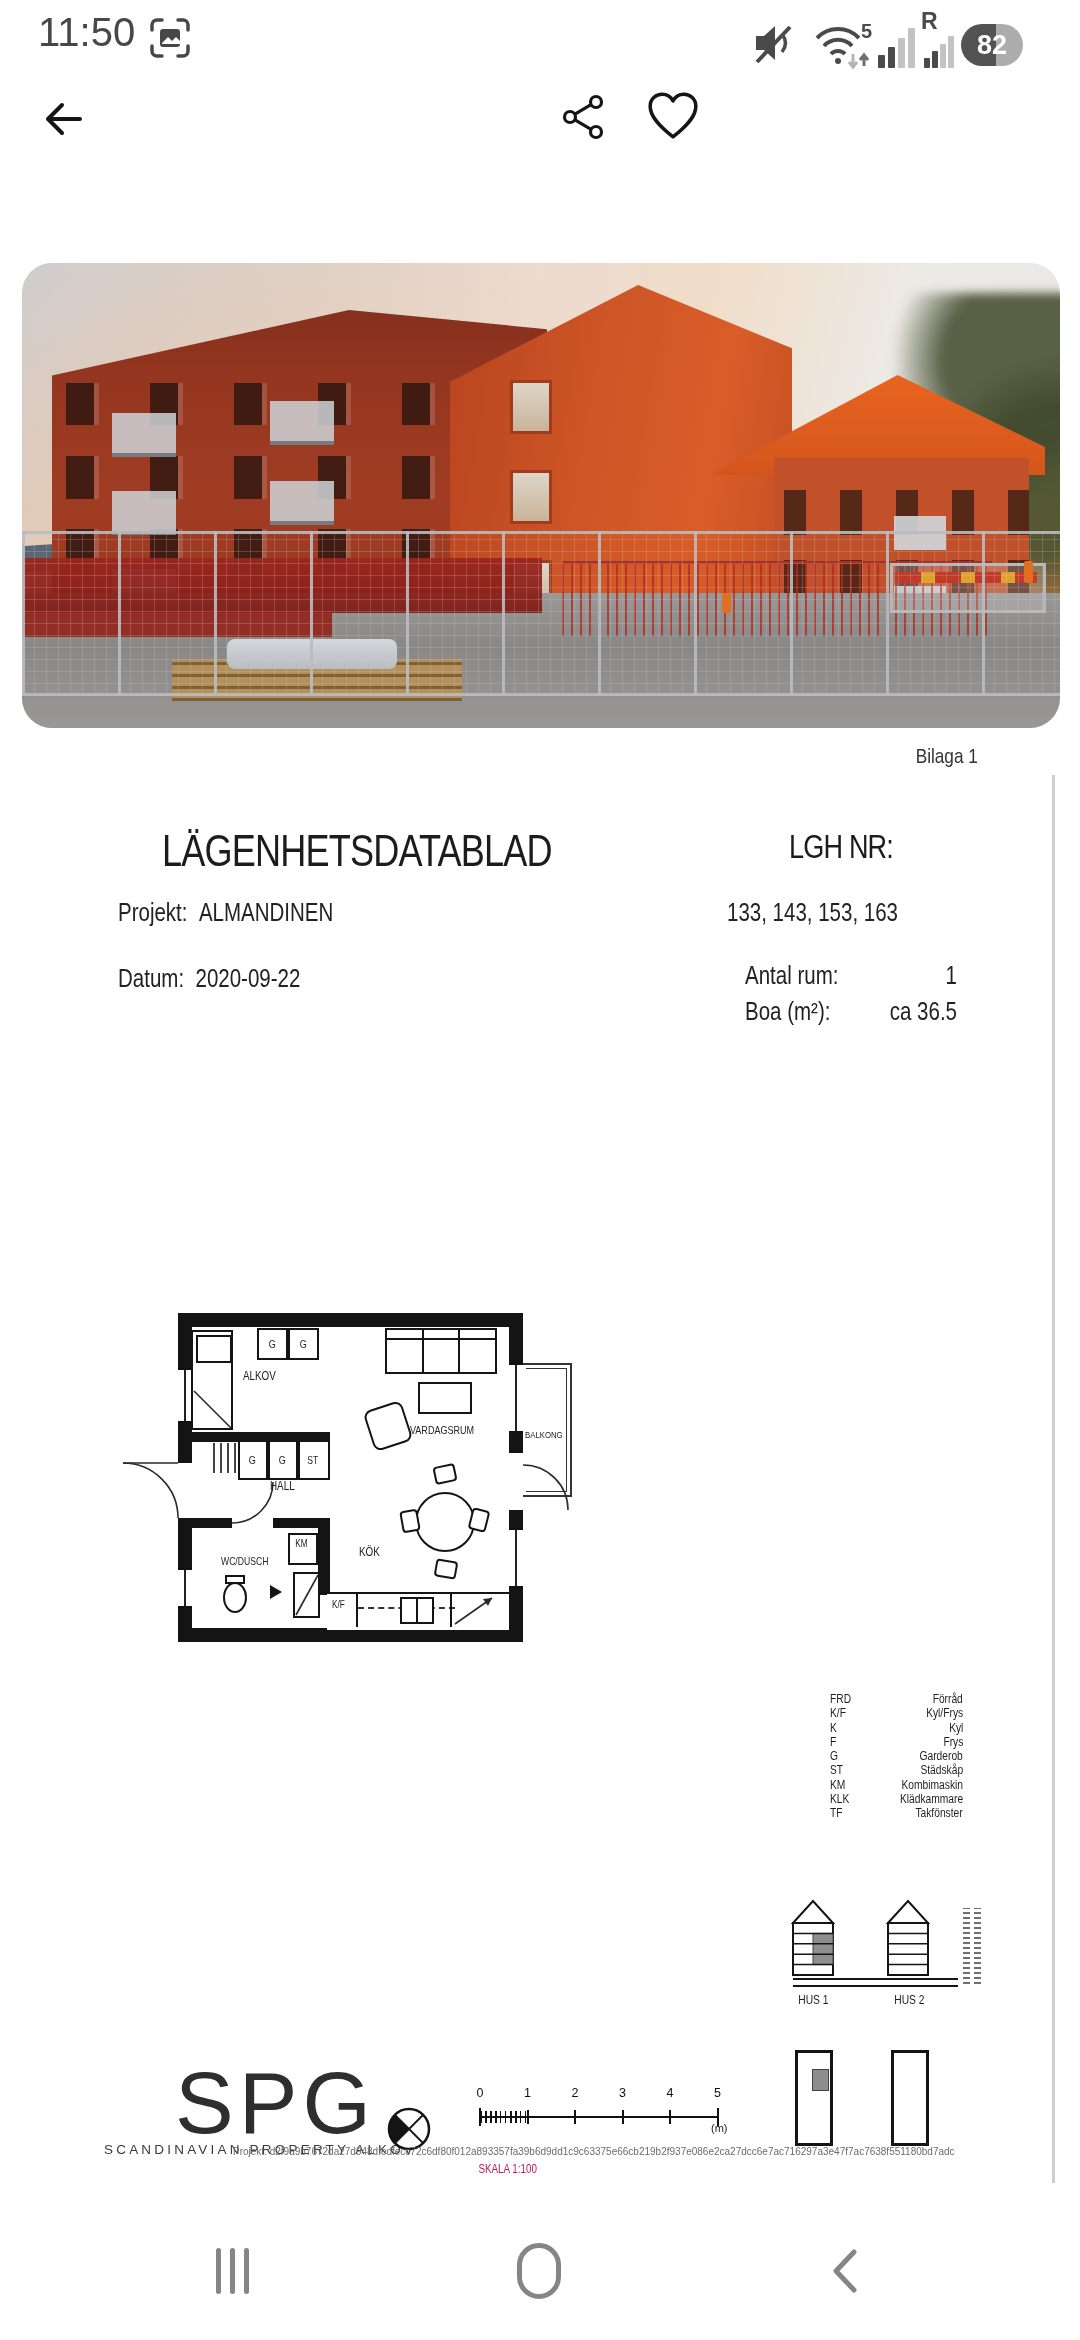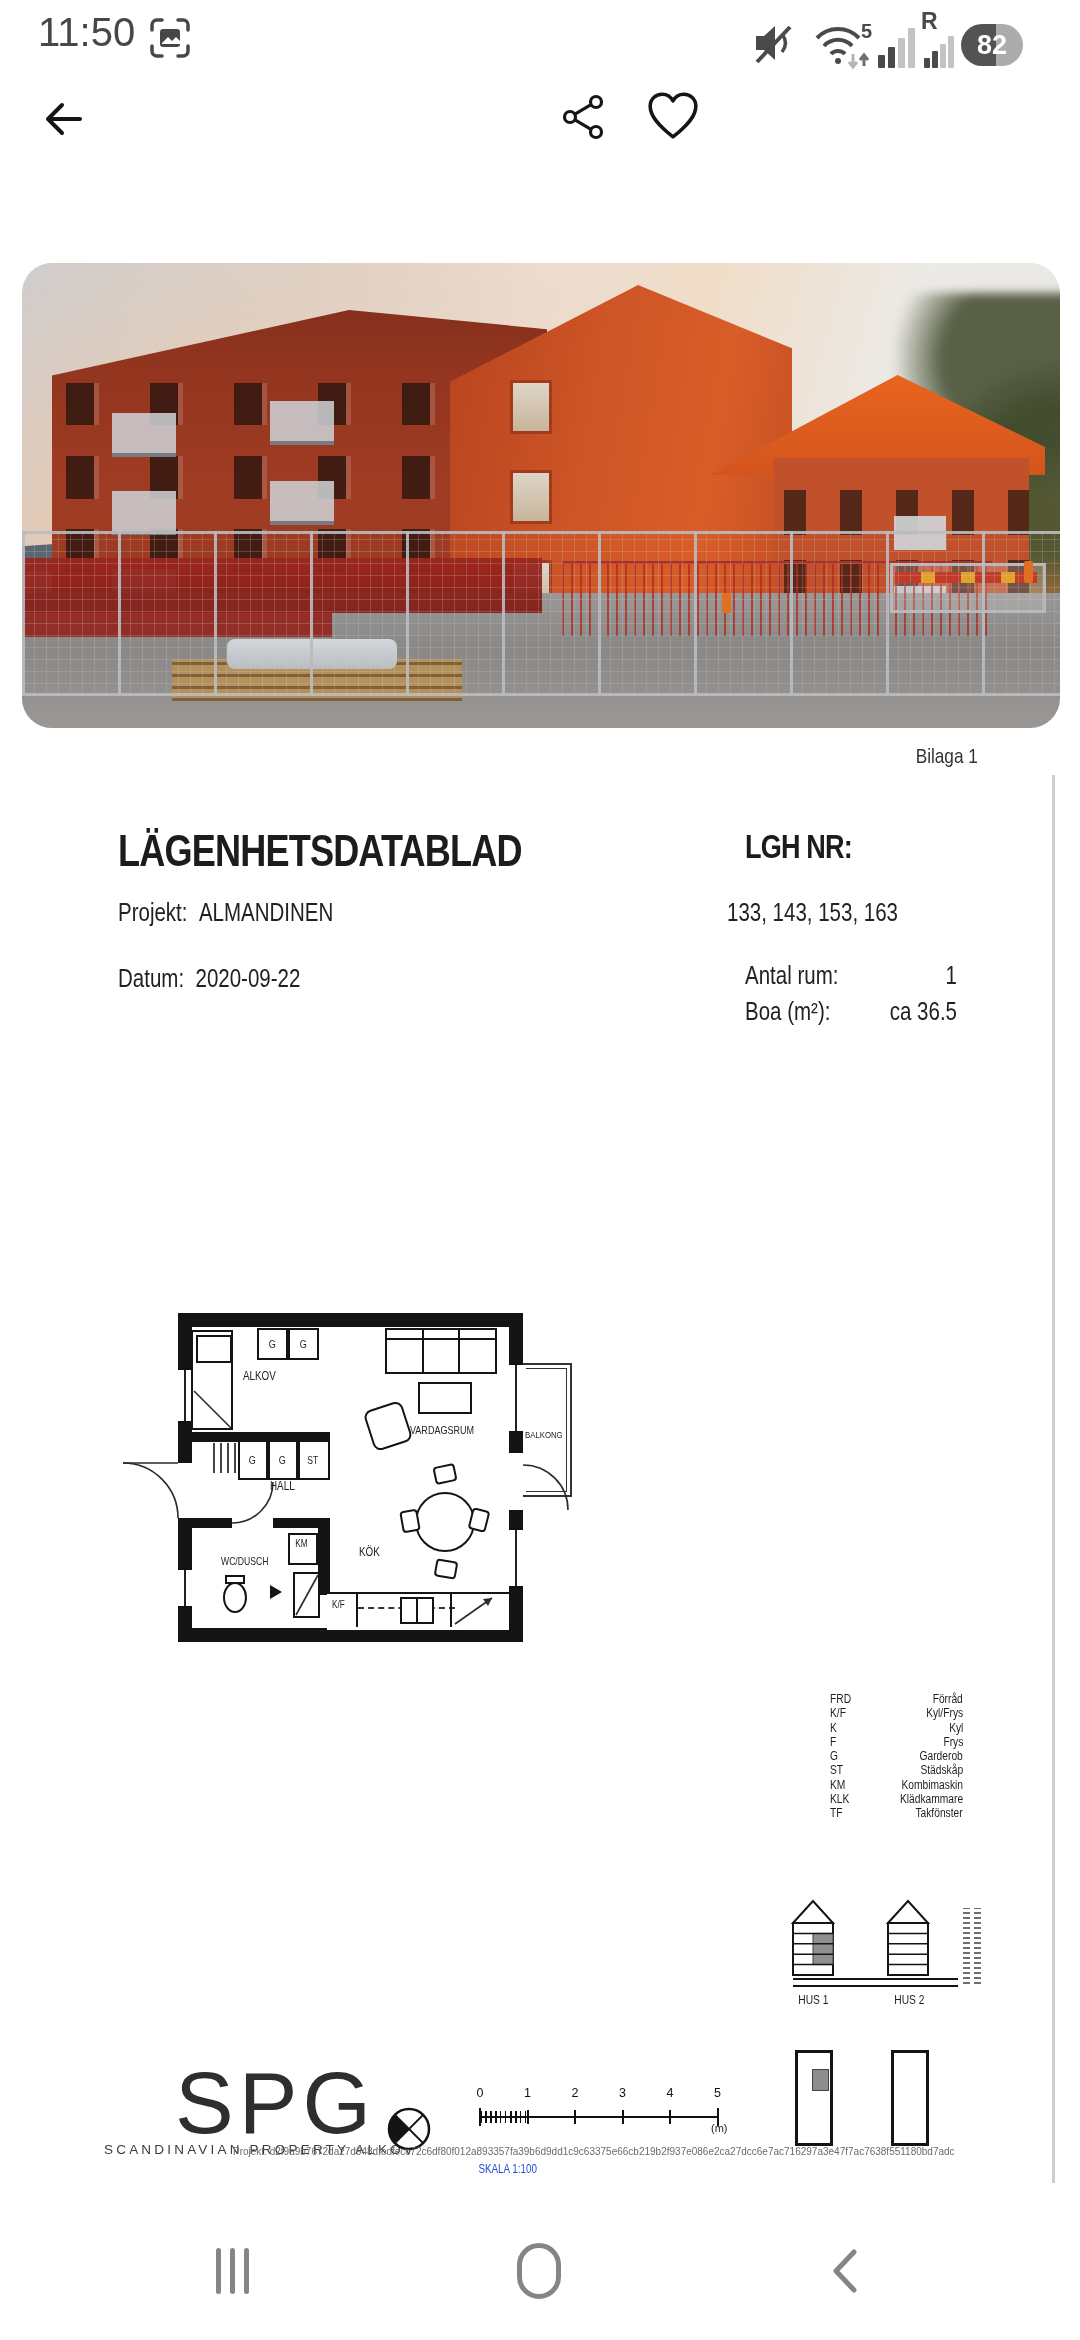--- a/index.html
+++ b/index.html
@@ -15,21 +15,21 @@
   .batt{left:961px;top:24px;width:62px;height:42px;border-radius:21px;
         background:linear-gradient(90deg,#535353 0 56%,#acacac 56% 100%);
         display:flex;align-items:center;justify-content:center;
         color:#fff;font-size:27px;font-weight:bold;}
   .sigbar{position:absolute;bottom:0;border-radius:1px;}
 
   
   .photo{left:22px;top:263px;width:1038px;height:465px;border-radius:30px;overflow:hidden;}
 
   
-  .doctitle{font-size:44px;font-weight:bold;letter-spacing:-1px;}
+  .doctitle{font-size:44px;font-weight:normal;letter-spacing:-1px;margin-left:44px;}
   .docrow{font-size:25px;color:#222;}
   .rrow{display:flex;justify-content:space-between;}
 
   
   .plan{left:118px;top:1313px;width:470px;height:345px;}
   .wall{position:absolute;background:#141414;}
   .box{position:absolute;background:#fff;border:2px solid #141414;box-sizing:border-box;}
   .plbl{position:absolute;font-size:12px;color:#222;white-space:nowrap;}
   .vwin{position:absolute;width:14px;box-sizing:border-box;background-color:#fff;
         background-image:linear-gradient(90deg,transparent 6px,#222 6px,#222 8px,transparent 8px);
@@ -431,21 +431,21 @@
   <div class="tick" style="left:97px;top:24px;height:14px"></div>
   <div class="tick" style="left:144.5px;top:24px;height:14px"></div>
   <div class="tick" style="left:192px;top:24px;height:14px"></div>
   <div class="tick" style="left:240px;top:22px;height:18px"></div>
   <div class="abs" style="left:3px;top:25px;width:47px;height:12px;
        background:repeating-linear-gradient(90deg,#111 0 1.5px,transparent 1.5px 5px)"></div>
   <span class="abs" style="left:234px;top:36px;font-size:11px">(m)</span>
 </div>
 
 <div class="abs" style="left:233px;top:2146px;width:840px;font-size:10px;color:#6b6b6b;white-space:nowrap">Projekt: d2f9a9b7672da27d948dfedfecc72c6df80f012a893357fa39b6d9dd1c9c63375e66cb219b2f937e086e2ca27dcc6e7ac716297a3e47f7ac7638f551180bd7adc</div>
-<div class="abs" style="left:463px;top:2162px;width:90px;text-align:center;font-size:12px;color:#1d4ed8"><span class="cond-c">SKALA 1:100</span></div>
+<div class="abs" style="left:463px;top:2162px;width:90px;text-align:center;font-size:12px;color:#be185d"><span class="cond-c">SKALA 1:100</span></div>
 
 <div class="navbar-icon" style="left:216px;top:2248px;width:34px;height:46px">
   <div class="abs" style="left:0;top:0;width:5px;height:46px;background:#858585;border-radius:3px"></div>
   <div class="abs" style="left:14px;top:0;width:5px;height:46px;background:#858585;border-radius:3px"></div>
   <div class="abs" style="left:28px;top:0;width:5px;height:46px;background:#858585;border-radius:3px"></div>
 </div>
 <div class="navbar-icon" style="left:517px;top:2243px;width:44px;height:56px;border:5px solid #858585;border-radius:22px;box-sizing:border-box"></div>
 <svg class="navbar-icon" style="left:828px;top:2248px" width="32" height="46" viewBox="0 0 32 46">
   <path d="M26,4 L8,23 L26,42" stroke="#858585" stroke-width="5" fill="none" stroke-linecap="round" stroke-linejoin="round"></path>
 </svg>

